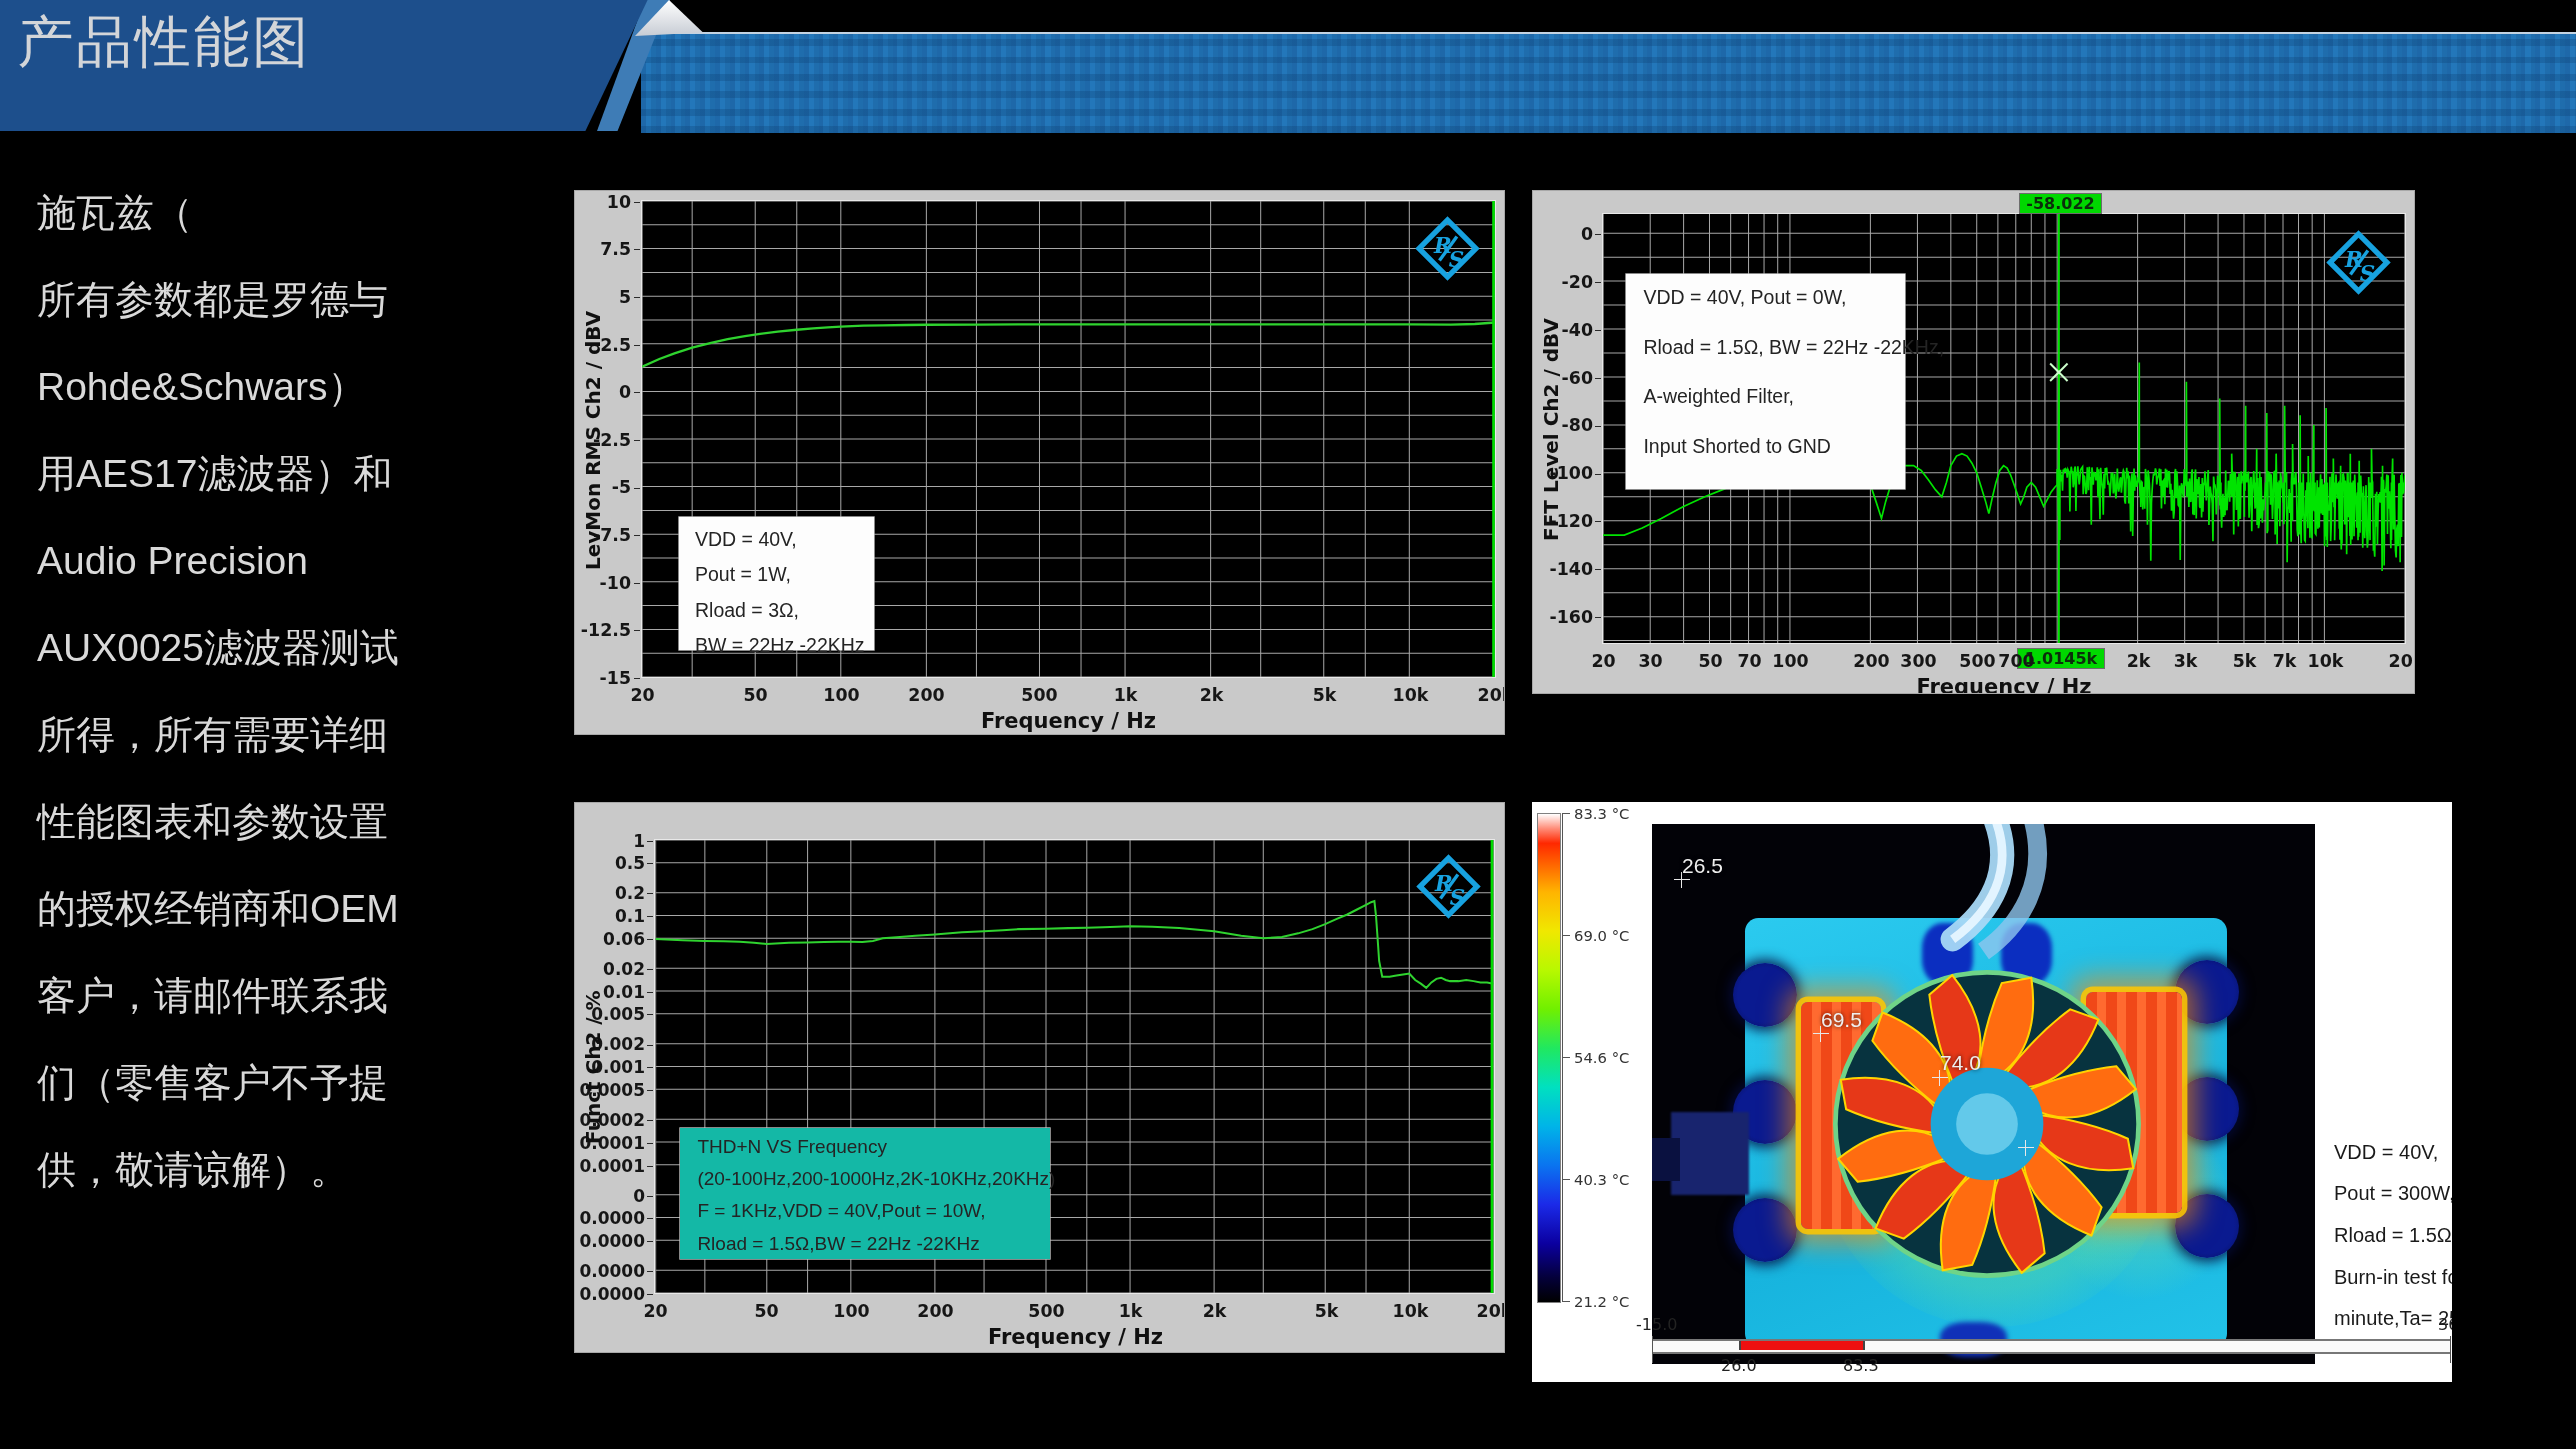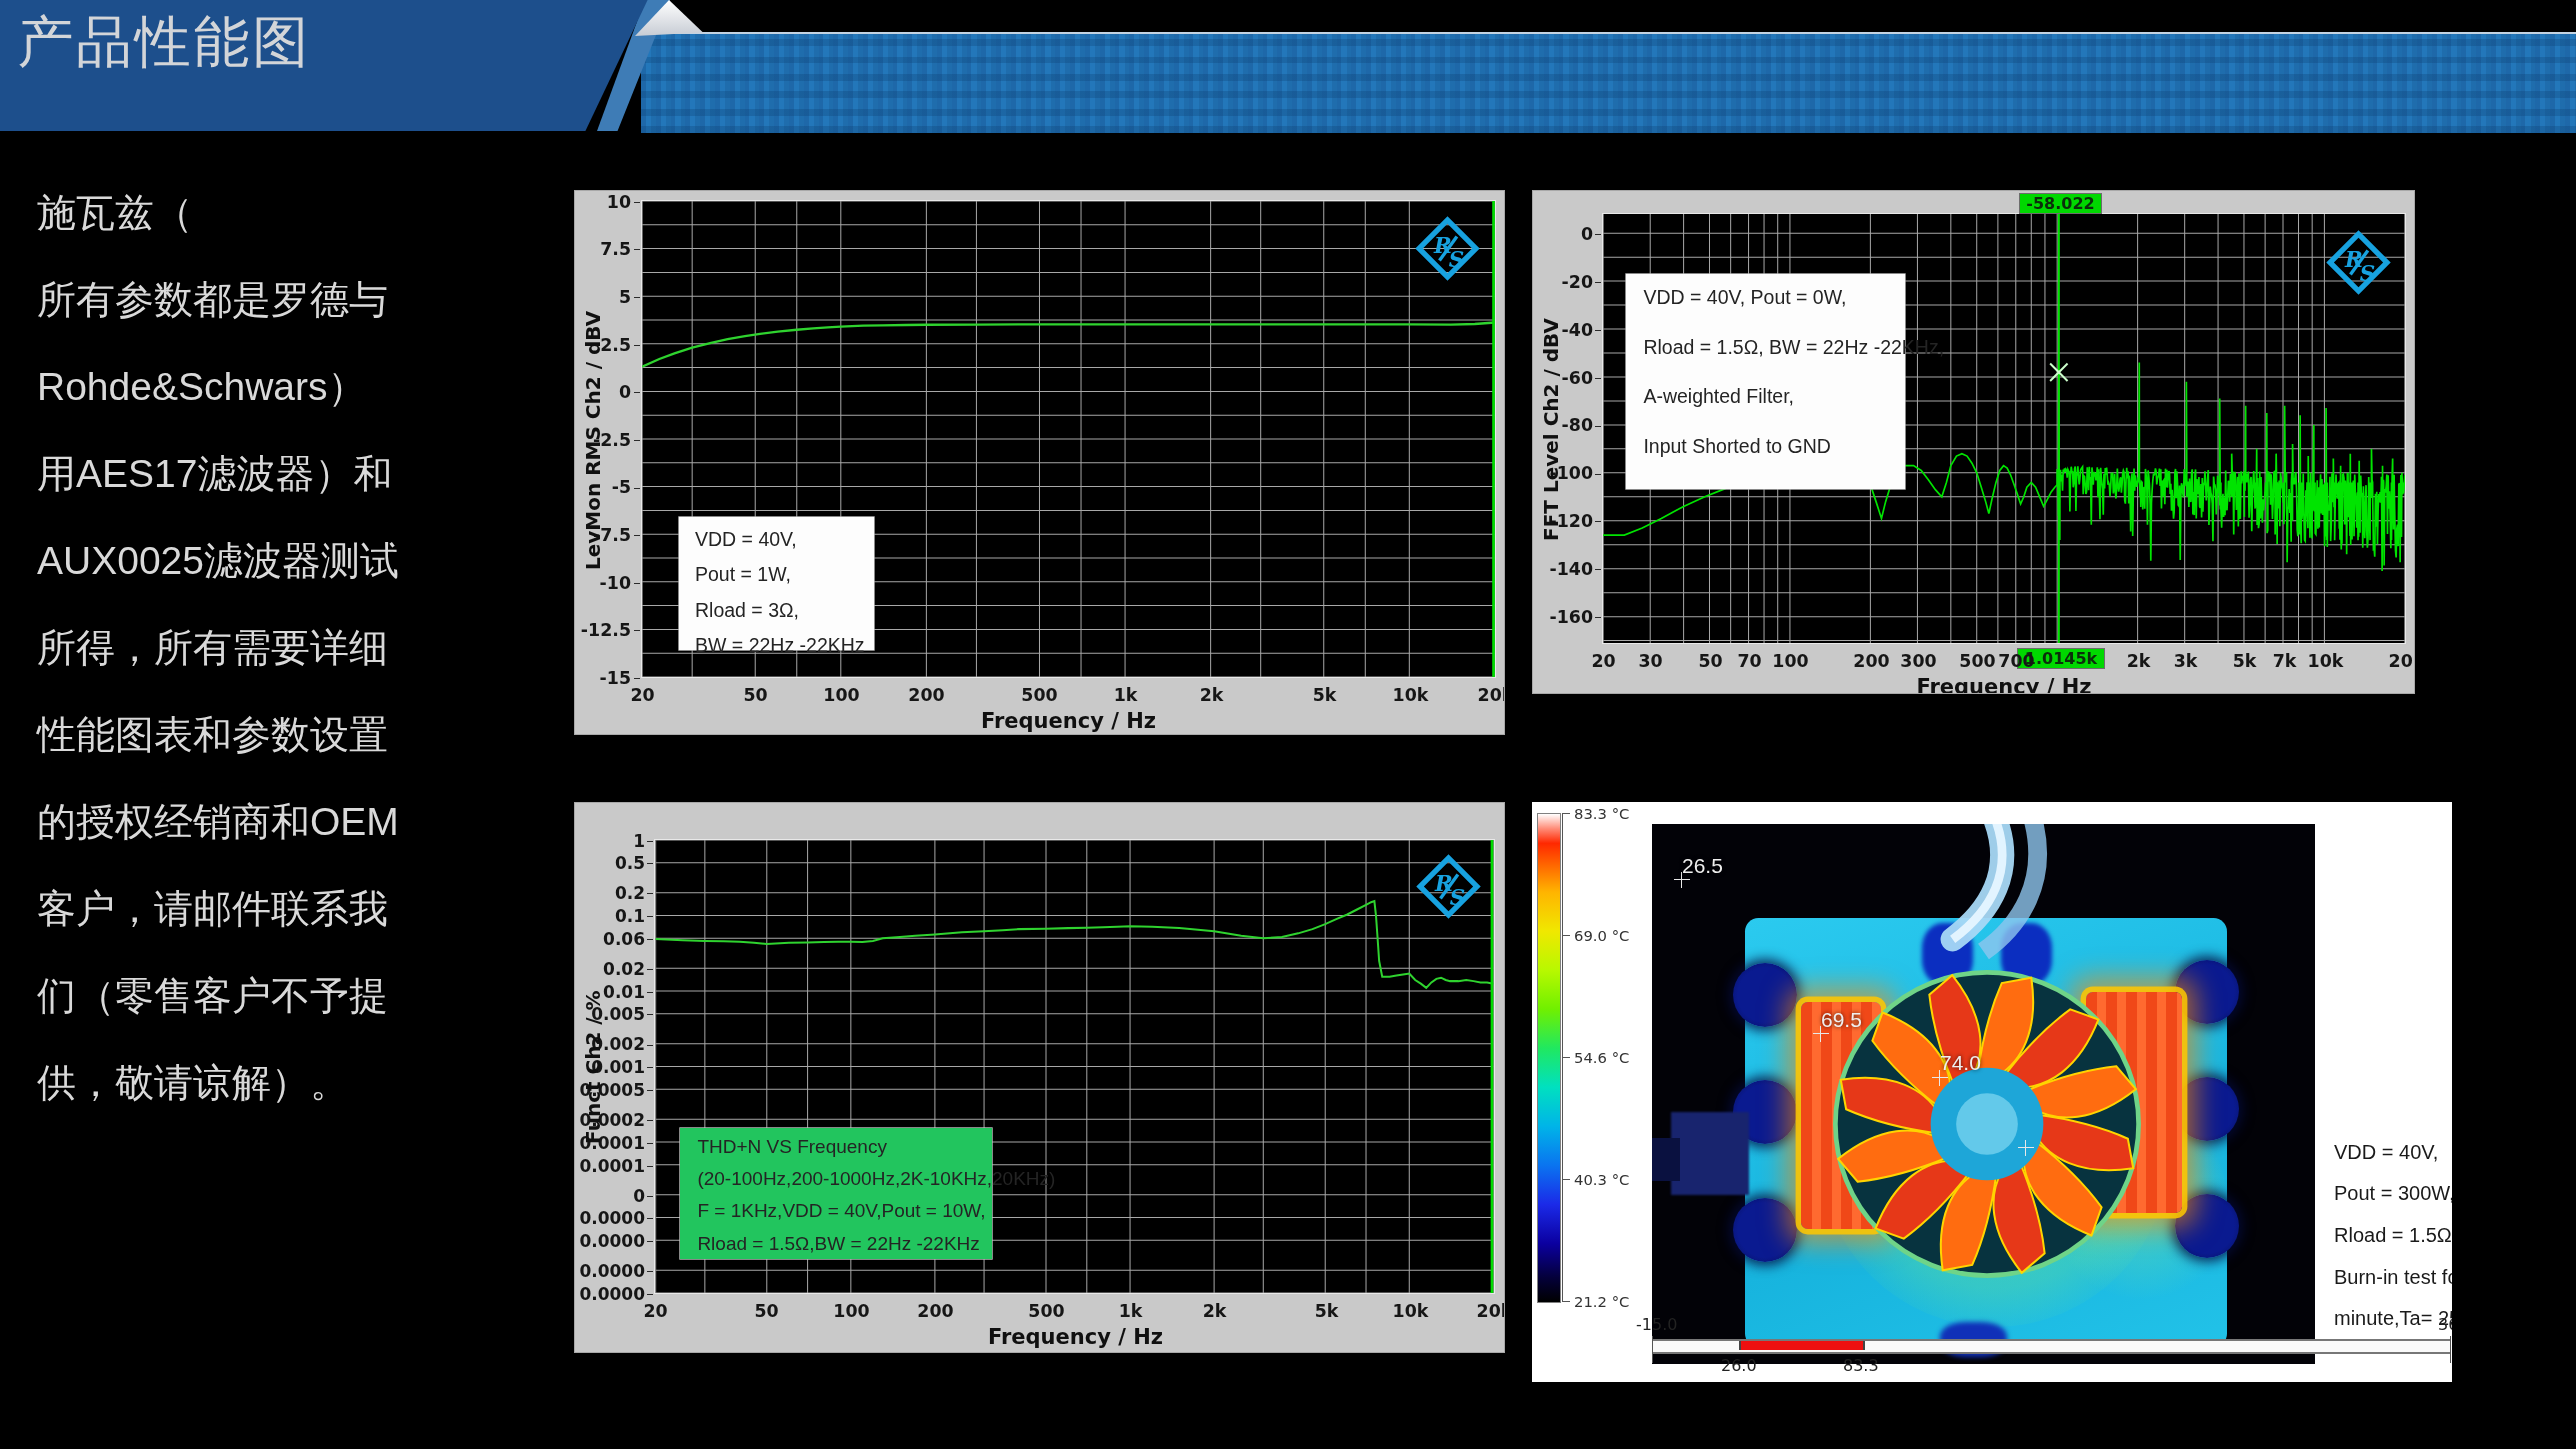--- a/index.html
+++ b/index.html
@@ -36,20 +36,21 @@
     <div id="hdr-block"></div>
     <div id="hdr-tri"></div>
     <div id="page-title">产品性能图</div>
   </div>
 
   <div id="sidebar">
       <div class="s-line">施瓦兹（</div>
       <div class="s-line">所有参数都是罗德与</div>
       <div class="s-line">Rohde&amp;Schwars）</div>
       <div class="s-line">用AES17滤波器）和</div>
+      <div class="s-line">Audio Precision</div>
       <div class="s-line">AUX0025滤波器测试</div>
       <div class="s-line">所得，所有需要详细</div>
       <div class="s-line">性能图表和参数设置</div>
       <div class="s-line">的授权经销商和OEM</div>
       <div class="s-line">客户，请邮件联系我</div>
       <div class="s-line">们（零售客户不予提</div>
       <div class="s-line">供，敬请谅解）。</div>
     </div>
 
 <div style="position: absolute; left: 574px; top: 190px; width: 931px; height: 545px; background: rgb(201, 201, 201); border: 0.7px solid rgb(168, 168, 168); overflow: hidden; box-sizing: border-box;">
@@ -327,21 +328,21 @@
       <div style="position: absolute; left: 236px; top: 498px; width: 81px; text-align: center; font: 700 17.4px &quot;DejaVu Sans&quot;, sans-serif; color: rgb(22, 22, 22);">100</div>
       <div style="position: absolute; left: 320px; top: 498px; width: 81px; text-align: center; font: 700 17.4px &quot;DejaVu Sans&quot;, sans-serif; color: rgb(22, 22, 22);">200</div>
       <div style="position: absolute; left: 431px; top: 498px; width: 81px; text-align: center; font: 700 17.4px &quot;DejaVu Sans&quot;, sans-serif; color: rgb(22, 22, 22);">500</div>
       <div style="position: absolute; left: 515px; top: 498px; width: 81px; text-align: center; font: 700 17.4px &quot;DejaVu Sans&quot;, sans-serif; color: rgb(22, 22, 22);">1k</div>
       <div style="position: absolute; left: 599px; top: 498px; width: 81px; text-align: center; font: 700 17.4px &quot;DejaVu Sans&quot;, sans-serif; color: rgb(22, 22, 22);">2k</div>
       <div style="position: absolute; left: 711px; top: 498px; width: 81px; text-align: center; font: 700 17.4px &quot;DejaVu Sans&quot;, sans-serif; color: rgb(22, 22, 22);">5k</div>
       <div style="position: absolute; left: 795px; top: 498px; width: 81px; text-align: center; font: 700 17.4px &quot;DejaVu Sans&quot;, sans-serif; color: rgb(22, 22, 22);">10k</div>
       <div style="position: absolute; left: 879px; top: 498px; width: 81px; text-align: center; font: 700 17.4px &quot;DejaVu Sans&quot;, sans-serif; color: rgb(22, 22, 22);">20k</div>
       <div style="position: absolute; left: 81px; top: 522px; width: 839px; text-align: center; font: 700 21px &quot;DejaVu Sans&quot;, sans-serif; color: rgb(16, 16, 16);">Frequency / Hz</div>
       <div style="position: absolute; left: 4px; top: 38px; height: 453px; width: 27px; display: flex; align-items: center; justify-content: center; font: 700 20px &quot;DejaVu Sans&quot;, sans-serif; color: rgb(16, 16, 16); writing-mode: vertical-rl; transform: rotate(180deg);">Funct Ch2 / %</div>
-      <div style="position: absolute; left: 105px; top: 325px; width: 312px; height: 131px; background: #22c55e; box-shadow: rgb(194, 194, 194) 0px 0px 0px 0.7px;">
+      <div style="position: absolute; left: 105px; top: 325px; width: 370px; height: 131px; background: #14b8a6; box-shadow: rgb(194, 194, 194) 0px 0px 0px 0.7px;">
         <div style="position: absolute; left: 17.4px; top: 8px; white-space: nowrap; font: 400 19px &quot;Liberation Sans&quot;, sans-serif; color: rgb(36, 36, 36);">THD+N VS  Frequency</div>
         <div style="position: absolute; left: 17.4px; top: 40px; white-space: nowrap; font: 400 19px &quot;Liberation Sans&quot;, sans-serif; color: rgb(36, 36, 36);">(20-100Hz,200-1000Hz,2K-10KHz,20KHz)</div>
         <div style="position: absolute; left: 17.4px; top: 72px; white-space: nowrap; font: 400 19px &quot;Liberation Sans&quot;, sans-serif; color: rgb(36, 36, 36);">F = 1KHz,VDD = 40V,Pout = 10W,</div>
         <div style="position: absolute; left: 17.4px; top: 105px; white-space: nowrap; font: 400 19px &quot;Liberation Sans&quot;, sans-serif; color: rgb(36, 36, 36);">Rload = 1.5Ω,BW = 22Hz -22KHz</div>
       </div>
       <div style="position: absolute; left: 840px; top: 50px; width: 67px; height: 67px;"><svg width="67" height="67" viewBox="0 0 100 100" style="overflow:visible">
           <rect x="20" y="20" width="60" height="60" fill="none" stroke="#17a2e0" stroke-width="8" transform="rotate(45 50 50)"></rect>
           <text x="30" y="57" fill="#17a2e0" font-size="32" font-weight="700" font-family="&quot;DejaVu Serif&quot;,serif" font-style="italic">R</text>
           <path d="M38 68 L64 32" stroke="#17a2e0" stroke-width="5"></path>
           <text x="52" y="78" fill="#17a2e0" font-size="32" font-weight="700" font-family="&quot;DejaVu Serif&quot;,serif" font-style="italic">S</text>

